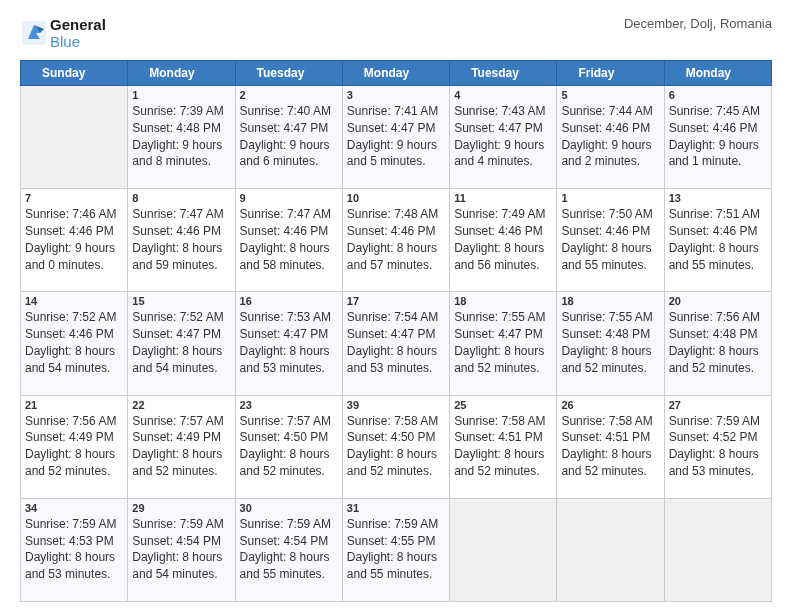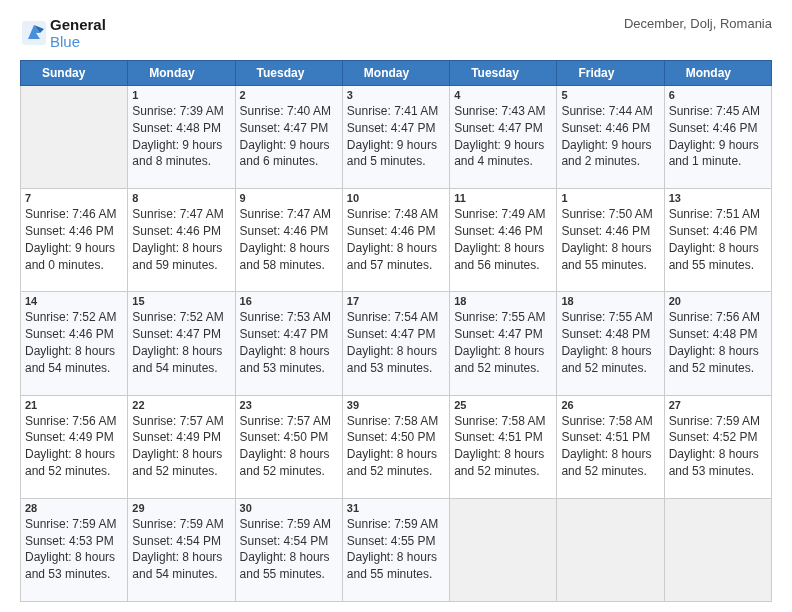--- a/index.html
+++ b/index.html
@@ -235,21 +235,21 @@
             <span class="day-number">26</span>
             <div class="day-info">Sunrise: 7:58 AM<br>Sunset: 4:51 PM<br>Daylight: 8 hours<br>and 52 minutes.</div>
           </td>
           <td>
             <span class="day-number">27</span>
             <div class="day-info">Sunrise: 7:59 AM<br>Sunset: 4:52 PM<br>Daylight: 8 hours<br>and 53 minutes.</div>
           </td>
         </tr>
         <tr>
           <td>
-            <span class="day-number">28</span>
+            <span class="day-number">34</span>
             <div class="day-info">Sunrise: 7:59 AM<br>Sunset: 4:53 PM<br>Daylight: 8 hours<br>and 53 minutes.</div>
           </td>
           <td>
             <span class="day-number">29</span>
             <div class="day-info">Sunrise: 7:59 AM<br>Sunset: 4:54 PM<br>Daylight: 8 hours<br>and 54 minutes.</div>
           </td>
           <td>
             <span class="day-number">30</span>
             <div class="day-info">Sunrise: 7:59 AM<br>Sunset: 4:54 PM<br>Daylight: 8 hours<br>and 55 minutes.</div>
           </td>

